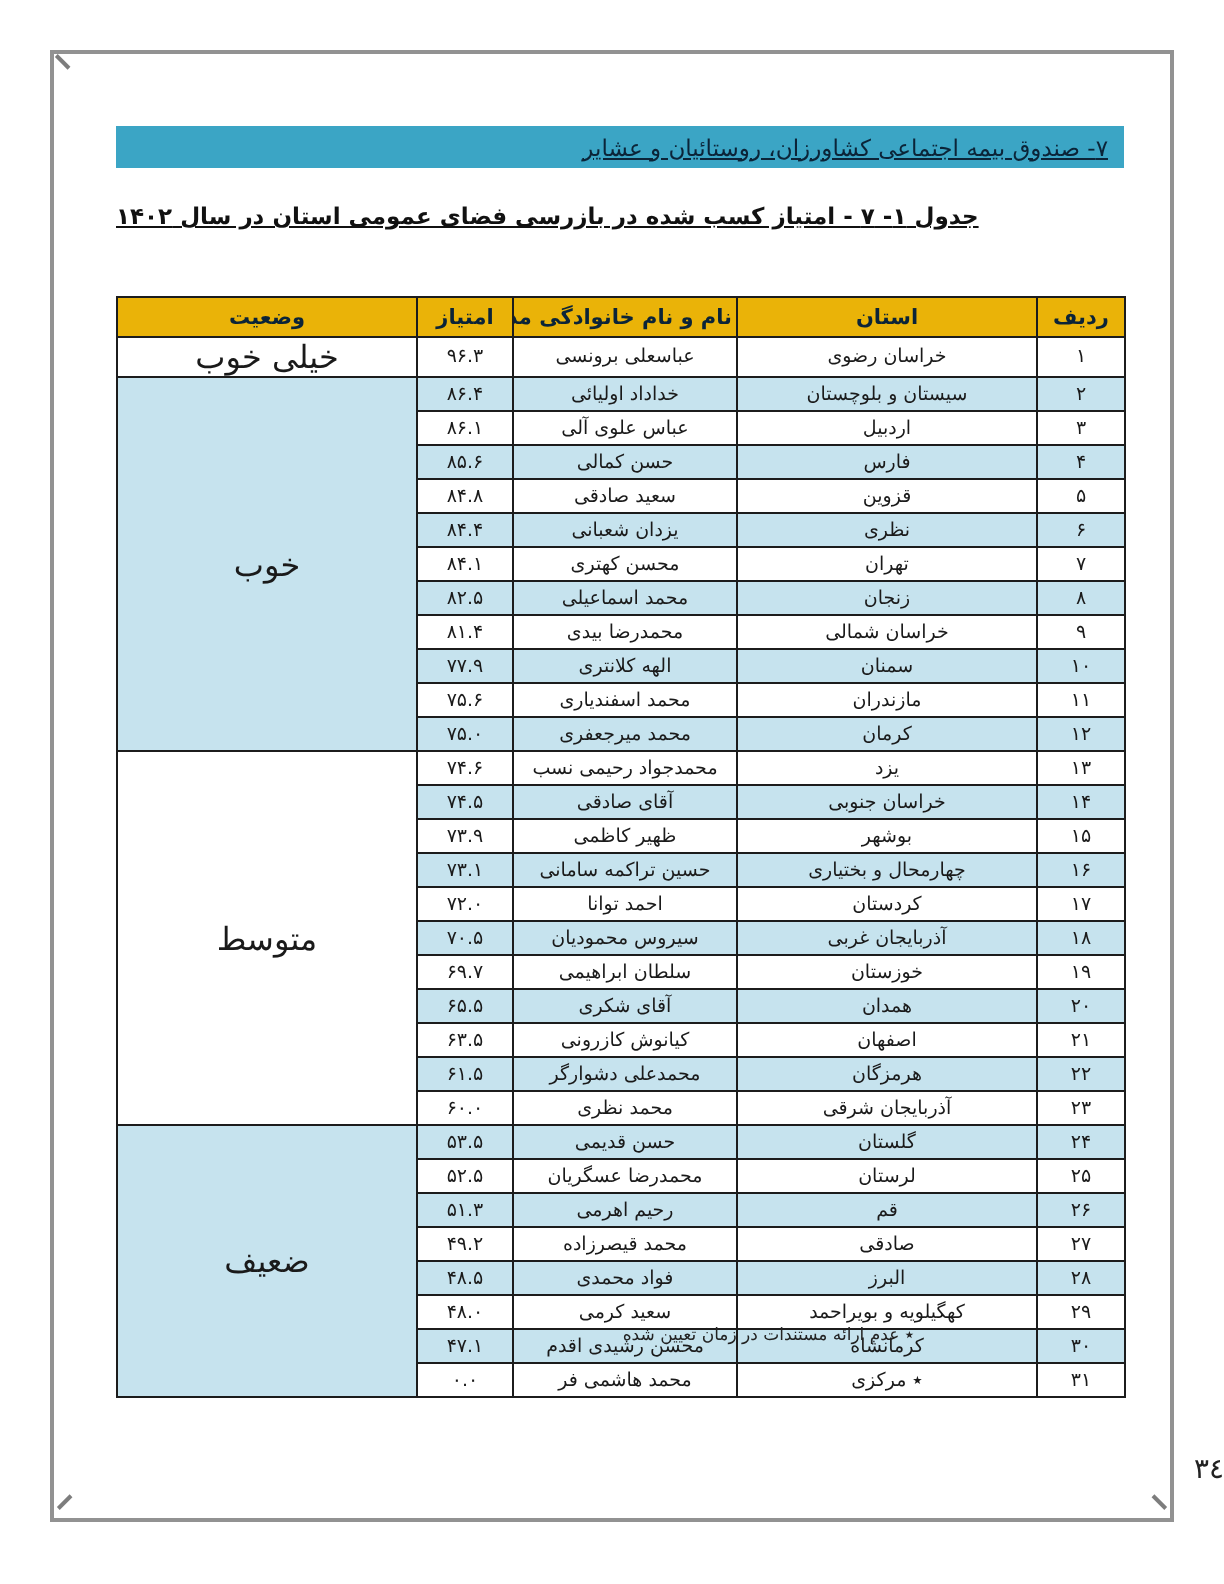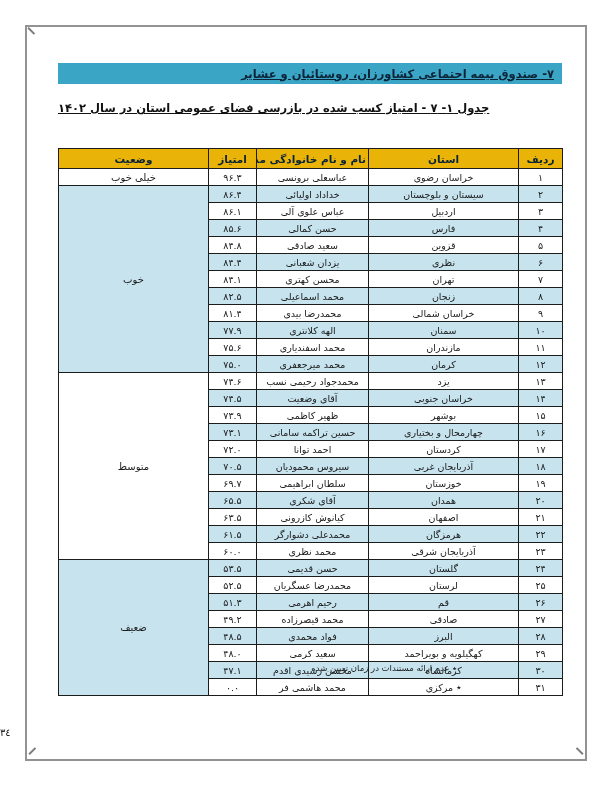--- a/index.html
+++ b/index.html
@@ -29,21 +29,21 @@
   .section-bar{
     position:absolute;
     left:58px;top:63px;width:504px;height:21px;
     background:#3BA5C5;
     direction:rtl;
     display:flex;align-items:center;
     padding:0 8px;box-sizing:border-box;
   }
   .section-bar span{
     color:#0B2438;
-    font-size:11.5px;font-weight:bold;
+    font-size:11.5px;font-weight:normal;
     text-decoration:underline;
     white-space:nowrap;
   }
   .doc-title{
     position:absolute;
     left:58px;top:101px;width:504px;
     direction:rtl;text-align:left;
     font-size:11.5px;font-weight:bold;color:#111111;
     text-decoration:underline;
     white-space:nowrap;
@@ -68,34 +68,34 @@
     background:#eab308;
     color:#0B2438;
     font-size:10.5px;font-weight:bold;
   }
   table.scores td{
     height:17px;
     font-size:9.5px;color:#1a1a1a;
     background:#ffffff;
   }
   table.scores td.shaded{background:#C6E3EE;}
-  table.scores td.status{font-size:10px;color:#1a1a1a;}
+  table.scores td.status{font-size:16px;color:#1a1a1a;}
   .footnote{
     position:absolute;
     top:663px;right:155px;
     direction:rtl;
     font-size:8.5px;color:#222222;
     white-space:nowrap;
     margin-left:31px;
   }
   .page-number{
     position:absolute;
     left:0;top:727px;width:612px;
-    text-align:left;
-    font-size:10px;color:#222222;
+    text-align:right;
+    font-size:14px;color:#222222;
   }
 </style>
 </head>
 <body>
 
 <div class="page">
 
   <div class="frame"></div>
   <div class="corner tl"></div>
   <div class="corner bl"></div>
@@ -202,21 +202,21 @@
         <tr>
           <td>۱۳</td>
           <td>یزد</td>
           <td>محمدجواد رحیمی نسب</td>
           <td>۷۴.۶</td>
           <td class="status" rowspan="11">متوسط</td>
         </tr>
         <tr>
           <td class="shaded">۱۴</td>
           <td class="shaded">خراسان جنوبی</td>
-          <td class="shaded">آقای وضعیت</td>
+          <td class="shaded">آقای صادقی</td>
           <td class="shaded">۷۴.۵</td>
         </tr>
         <tr>
           <td>۱۵</td>
           <td>بوشهر</td>
           <td>ظهیر کاظمی</td>
           <td>۷۳.۹</td>
         </tr>
         <tr>
           <td class="shaded">۱۶</td>

